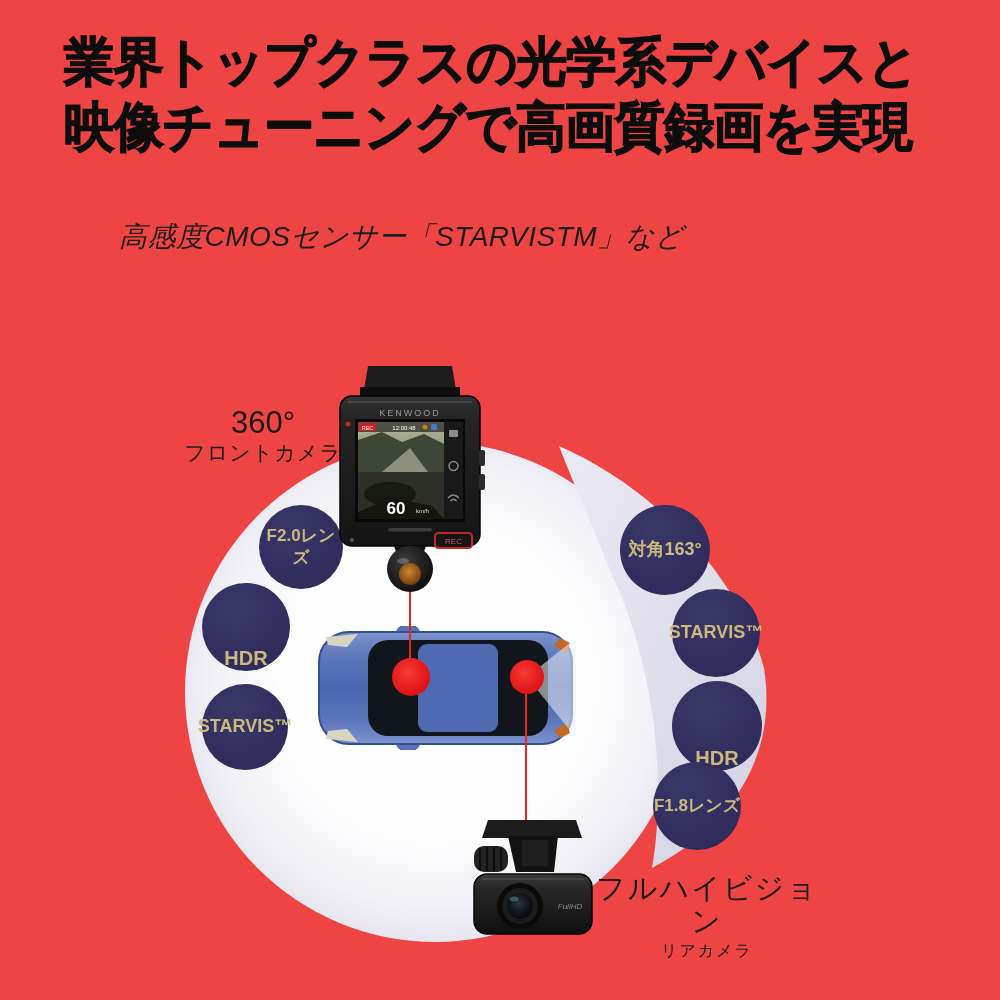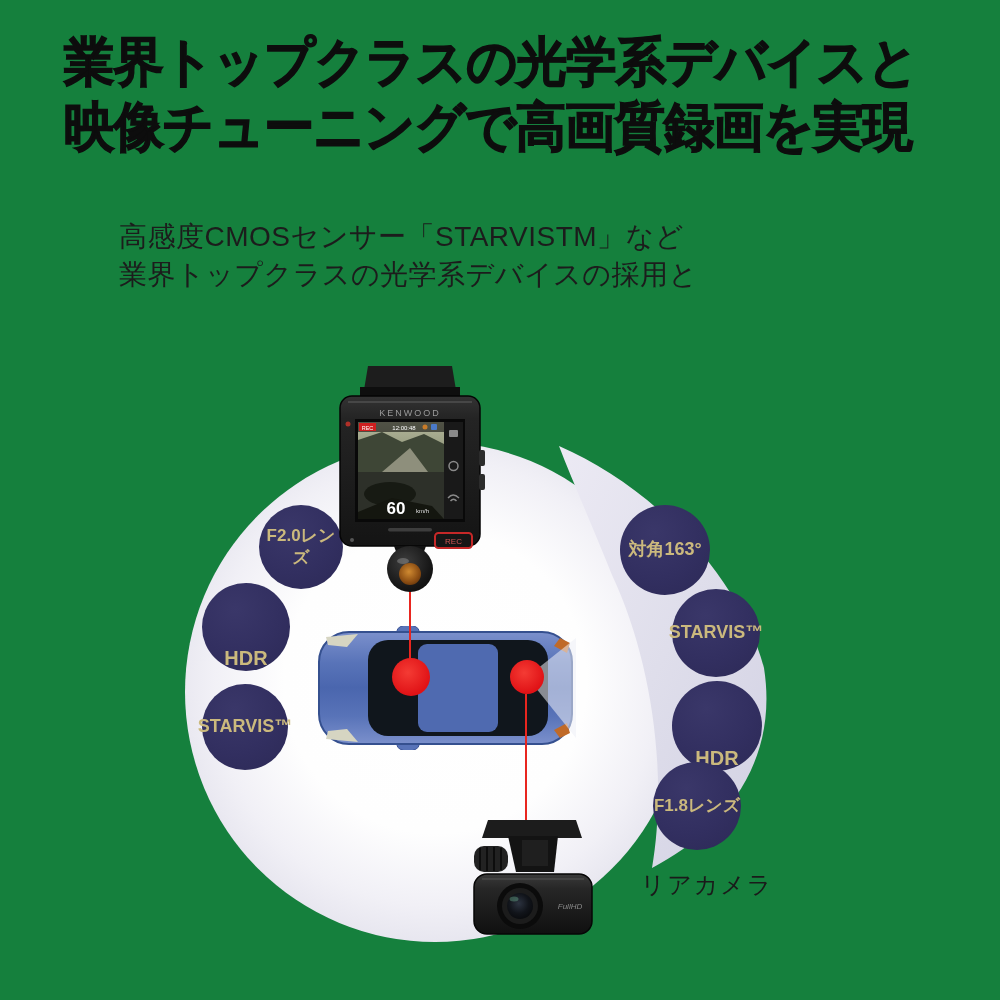--- a/index.html
+++ b/index.html
@@ -1,35 +1,36 @@
 <!DOCTYPE html>
 <html><head>
 <meta charset="utf-8">
 <style>
   html,body{margin:0;padding:0;background:#f6f6f6;}
   .canvas{
     position:relative;width:1000px;height:1000px;overflow:hidden;
-    background:#15803d;
+    background:#ef4444;
     font-family:"Liberation Sans",sans-serif;
   }
   .abs{position:absolute;}
   
   .headline{
     left:64px;top:30px;width:940px;
     font-size:53px;font-weight:bold;color:#0d0d0d;line-height:1.22;
     letter-spacing:-1px;
     -webkit-text-stroke:1.3px #0d0d0d;
     transform:scaleX(.95);transform-origin:left top;
     white-space:nowrap;
   }
   
   .intro{
     left:119px;top:218px;width:860px;
     font-size:28px;color:#1c1c1c;line-height:38px;letter-spacing:.5px;
     white-space:nowrap;
+    font-style:italic;
   }
   
   .big-circle{
     left:185px;top:442px;width:500px;height:500px;border-radius:50%;
     background:radial-gradient(circle at 50% 48%,
       #ffffff 0%,#fefefe 42%,#f1f0f6 62%,#dedde9 82%,#d5d4e4 94%,#d2d1e2 100%);
   }
   .wedge-svg{left:0;top:0;}
   
   .bubble{
@@ -44,58 +45,62 @@
   
   .front-label{
     left:183px;top:406px;width:160px;text-align:center;color:#1a1a1a;
   }
   .front-label .deg{font-size:31px;line-height:34px;}
   .front-label .name{font-size:21px;line-height:26px;letter-spacing:1px;}
   .rear-label{
     left:592px;top:872px;width:230px;text-align:center;color:#1a1a1a;
   }
   .rear-label .name1{font-size:29px;line-height:33px;letter-spacing:2px;}
-  .rear-label .name2{font-size:24px;line-height:26px;letter-spacing:2px;}
+  .rear-label .name2{font-size:16px;line-height:26px;letter-spacing:2px;}
   
   .red-line{width:2px;background:#e8261f;}
   .red-dot{border-radius:50%;background:radial-gradient(circle at 42% 38%,#f43b34,#e01216 70%);}
   svg text{font-family:"Liberation Sans",sans-serif;}
 </style>
 </head>
 <body>
 
 <div class="canvas">
 
   <div class="abs headline">
     <span>業界トップクラスの光学系デバイスと</span><br>
     <span>映像チューニングで高画質録画を実現</span>
   </div>
 
   <div class="abs intro">
     <span>高感度CMOSセンサー「STARVISTM」など</span><br>
-    <span>業界トップクラスの光学系デバイスの採用と</span><br>
+    <br>
   </div>
 
   <div class="abs big-circle"></div>
 
   <svg class="abs wedge-svg" width="1000" height="1000" viewBox="0 0 1000 1000">
     <defs>
       <linearGradient id="wedgeGrad" x1="0" y1="0" x2="1" y2="1">
         <stop offset="0" stop-color="#eceaf4"></stop>
         <stop offset="0.5" stop-color="#dfdeeb"></stop>
         <stop offset="1" stop-color="#d2d1e3"></stop>
       </linearGradient>
     </defs>
     <path d="M 559 446
              C 650 485, 740 575, 764 668
              C 780 770, 715 835, 652 868
              C 668 775, 652 660, 612 575
              C 592 525, 572 480, 559 446 Z" fill="url(#wedgeGrad)"></path>
   </svg>
 
+  <div class="abs front-label">
+    <div class="deg">360°</div>
+    <div class="name">フロントカメラ</div>
+  </div>
 
   <div class="bubble" style="left:259px;top:505px;width:84px;height:84px">
     <span>F2.0レンズ</span>
       <span></span>
   </div>
   <div class="bubble fs20" style="left:202px;top:583px;width:88px;height:88px">
     <span>HDR</span>
       <span></span>
   </div>
   <div class="bubble fs18" style="left:202px;top:684px;width:86px;height:86px">
@@ -255,16 +260,17 @@
 
     <circle cx="62" cy="94" r="23" fill="#0b0b0b"></circle>
     <circle cx="62" cy="94" r="18" fill="#1c1c1c"></circle>
     <circle cx="62" cy="94" r="13" fill="url(#rcLens)"></circle>
     <ellipse cx="56" cy="87" rx="4.5" ry="2.5" fill="rgba(120,200,160,0.35)"></ellipse>
 
     <text x="112" y="97" text-anchor="middle" font-size="8" font-style="italic" fill="#8a8a8a">FullHD</text>
   </svg>
 
   <div class="abs rear-label">
+    <div class="name1">フルハイビジョン</div>
     <div class="name2">リアカメラ</div>
   </div>
 
 </div>
 
 </body></html>

